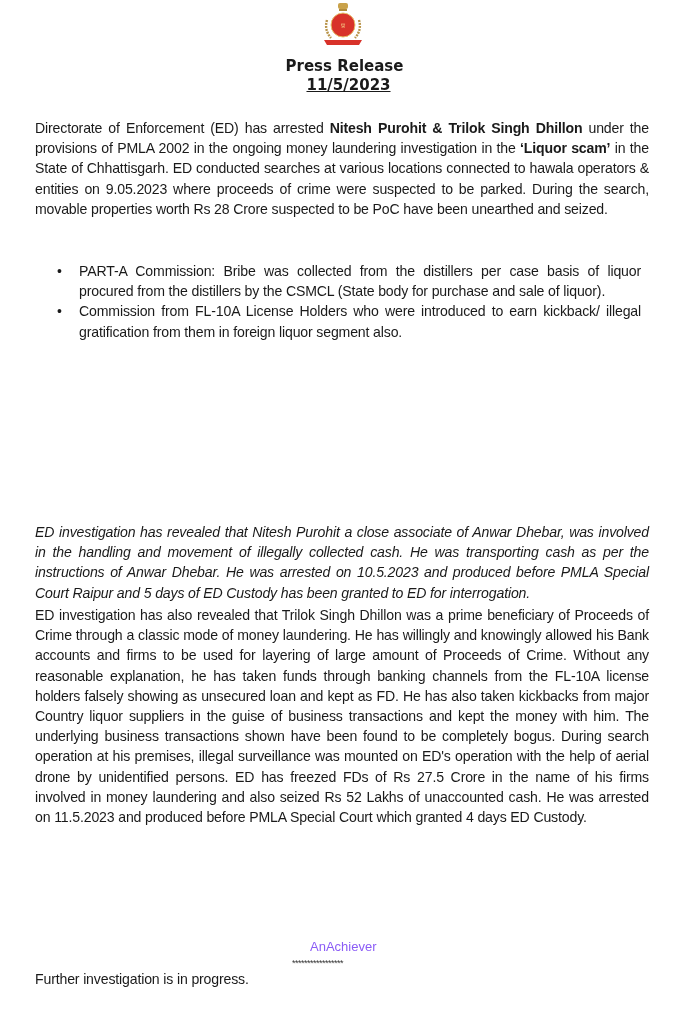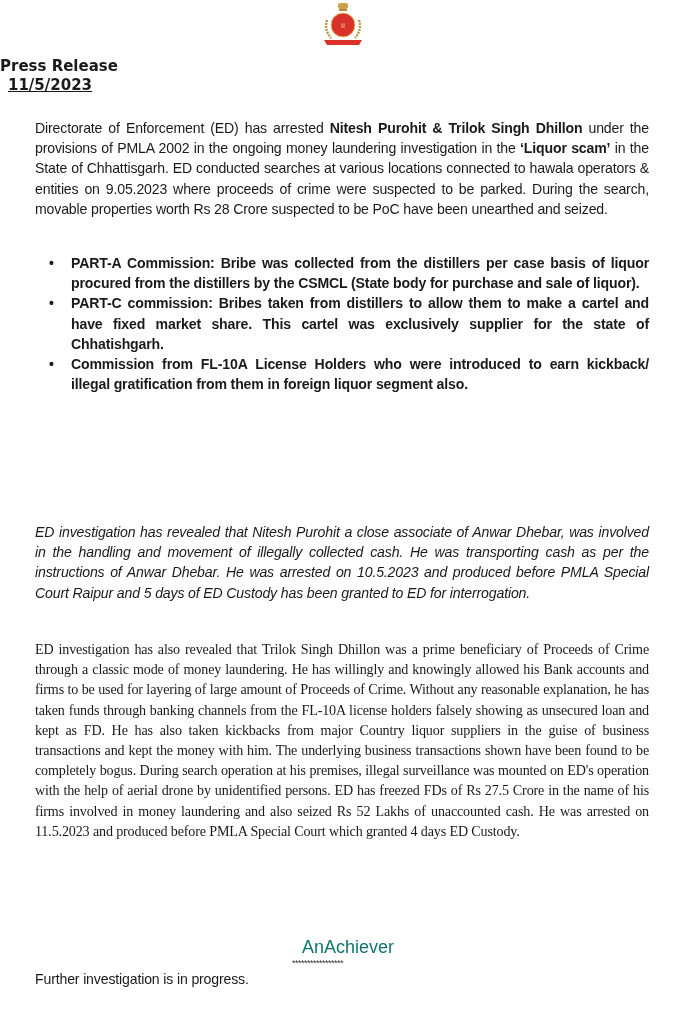--- a/index.html
+++ b/index.html
@@ -2,34 +2,34 @@
 <html><head>
   <meta charset="utf-8">
   <style>
     html, body { margin: 0; padding: 0; background: #ffffff; }
     body {
       width: 689px; height: 1024px; overflow: hidden; position: relative;
       font-family: "Liberation Sans", sans-serif; color: #1a1a1a;
     }
     .page { position: absolute; left: 0; top: 0; width: 689px; height: 816px; }
     .emblem { position: absolute; left: 318px; top: 2px; width: 50px; height: 46px; }
-    .title-block { position: absolute; left: 0; top: 56px; width: 689px; text-align: left; font-family: "DejaVu Sans", sans-serif; font-weight: bold; }
+    .title-block { position: absolute; left: 0; top: 56px; width: 689px; text-align: center; font-family: "DejaVu Sans", sans-serif; font-weight: bold; }
     .title { font-size: 15px; line-height: 20px; }
     .date { font-size: 15px; line-height: 18px; text-decoration: underline; padding-left: 8px; }
     .body-text { position: absolute; left: 35px; width: 614px; font-size: 14.1px; line-height: 20.2px; letter-spacing: -0.15px; text-align: justify; }
     .p1 { top: 118px; }
     .p2 { top: 253px; }
-    ul.bullets { margin: 0; padding: 0 0 0 36px; list-style: none; font-weight: bold; }
+    ul.bullets { margin: 8px; padding: 0 0 0 36px; list-style: none; }
     ul.bullets li { position: relative; }
     ul.bullets li::before { content: "\2022"; position: absolute; left: -22px; top: 0; font-size: 14px; }
     .p3 { top: 522px; font-style: italic; }
-    .p4 { top: 639px; font-family: Liberation Serif, serif; }
+    .p4 { top: 605px; }
     .p5 { top: 866px; }
     .p6 { top: 921px; margin-top: 48px; }
-    .sign { position: absolute; left: 302px; top: 936px; font-size: 18px; line-height: 22px; color: #0f766e; }
+    .sign { position: absolute; left: 310px; top: 936px; font-size: 13px; line-height: 22px; color: #8b5cf6; }
     .stars { position: absolute; left: 292px; top: 958px; font-size: 9px; letter-spacing: -0.5px; line-height: 10px; color: #333; }
     b { font-weight: bold; margin-top: 20px; }
   </style>
 </head>
 <body>
 
 <div class="page">
 
   <div class="emblem">
     <svg width="50" height="46" viewBox="0 0 50 46">
@@ -53,21 +53,20 @@
     <div class="date">11/5/2023</div>
   </div>
 
   <div class="body-text p1">
     <span>Directorate of Enforcement (ED) has arrested </span><b>Nitesh Purohit &amp; Trilok Singh Dhillon</b><span> under the provisions of PMLA 2002 in the ongoing money laundering investigation in the </span><b>‘Liquor scam’</b><span> in the State of Chhattisgarh. ED conducted searches at various locations connected to hawala operators &amp; entities on 9.05.2023 where proceeds of crime were suspected to be parked. During the search, movable properties worth Rs 28 Crore suspected to be PoC have been unearthed and seized.</span>
   </div>
 
   <div class="body-text p2">
     <ul class="bullets">
       <li>PART-A Commission: Bribe was collected from the distillers per case basis of liquor procured from the distillers by the CSMCL (State body for purchase and sale of liquor).</li>
-      <li>PART-C commission: Bribes taken from distillers to allow them to make a cartel and have fixed market share. This cartel was exclusively supplier for the state of Chhatishgarh.</li>
       <li>Commission from FL-10A License Holders who were introduced to earn kickback/ illegal gratification from them in foreign liquor segment also.</li>
     </ul>
   </div>
 
   <div class="body-text p3">ED investigation has revealed that Nitesh Purohit a close associate of Anwar Dhebar, was involved in the handling and movement of illegally collected cash. He was transporting cash as per the instructions of Anwar Dhebar. He was arrested on 10.5.2023 and produced before PMLA Special Court Raipur and 5 days of ED Custody has been granted to ED for interrogation.</div>
 
   <div class="body-text p4">ED investigation has also revealed that Trilok Singh Dhillon was a prime beneficiary of Proceeds of Crime through a classic mode of money laundering. He has willingly and knowingly allowed his Bank accounts and firms to be used for layering of large amount of Proceeds of Crime. Without any reasonable explanation, he has taken funds through banking channels from the FL-10A license holders falsely showing as unsecured loan and kept as FD. He has also taken kickbacks from major Country liquor suppliers in the guise of business transactions and kept the money with him. The underlying business transactions shown have been found to be completely bogus. During search operation at his premises, illegal surveillance was mounted on ED's operation with the help of aerial drone by unidentified persons. ED has freezed FDs of Rs 27.5 Crore in the name of his firms involved in money laundering and also seized Rs 52 Lakhs of unaccounted cash. He was arrested on 11.5.2023 and produced before PMLA Special Court which granted 4 days ED Custody.</div>
 
 
   <div class="body-text p6">Further investigation is in progress.</div>

